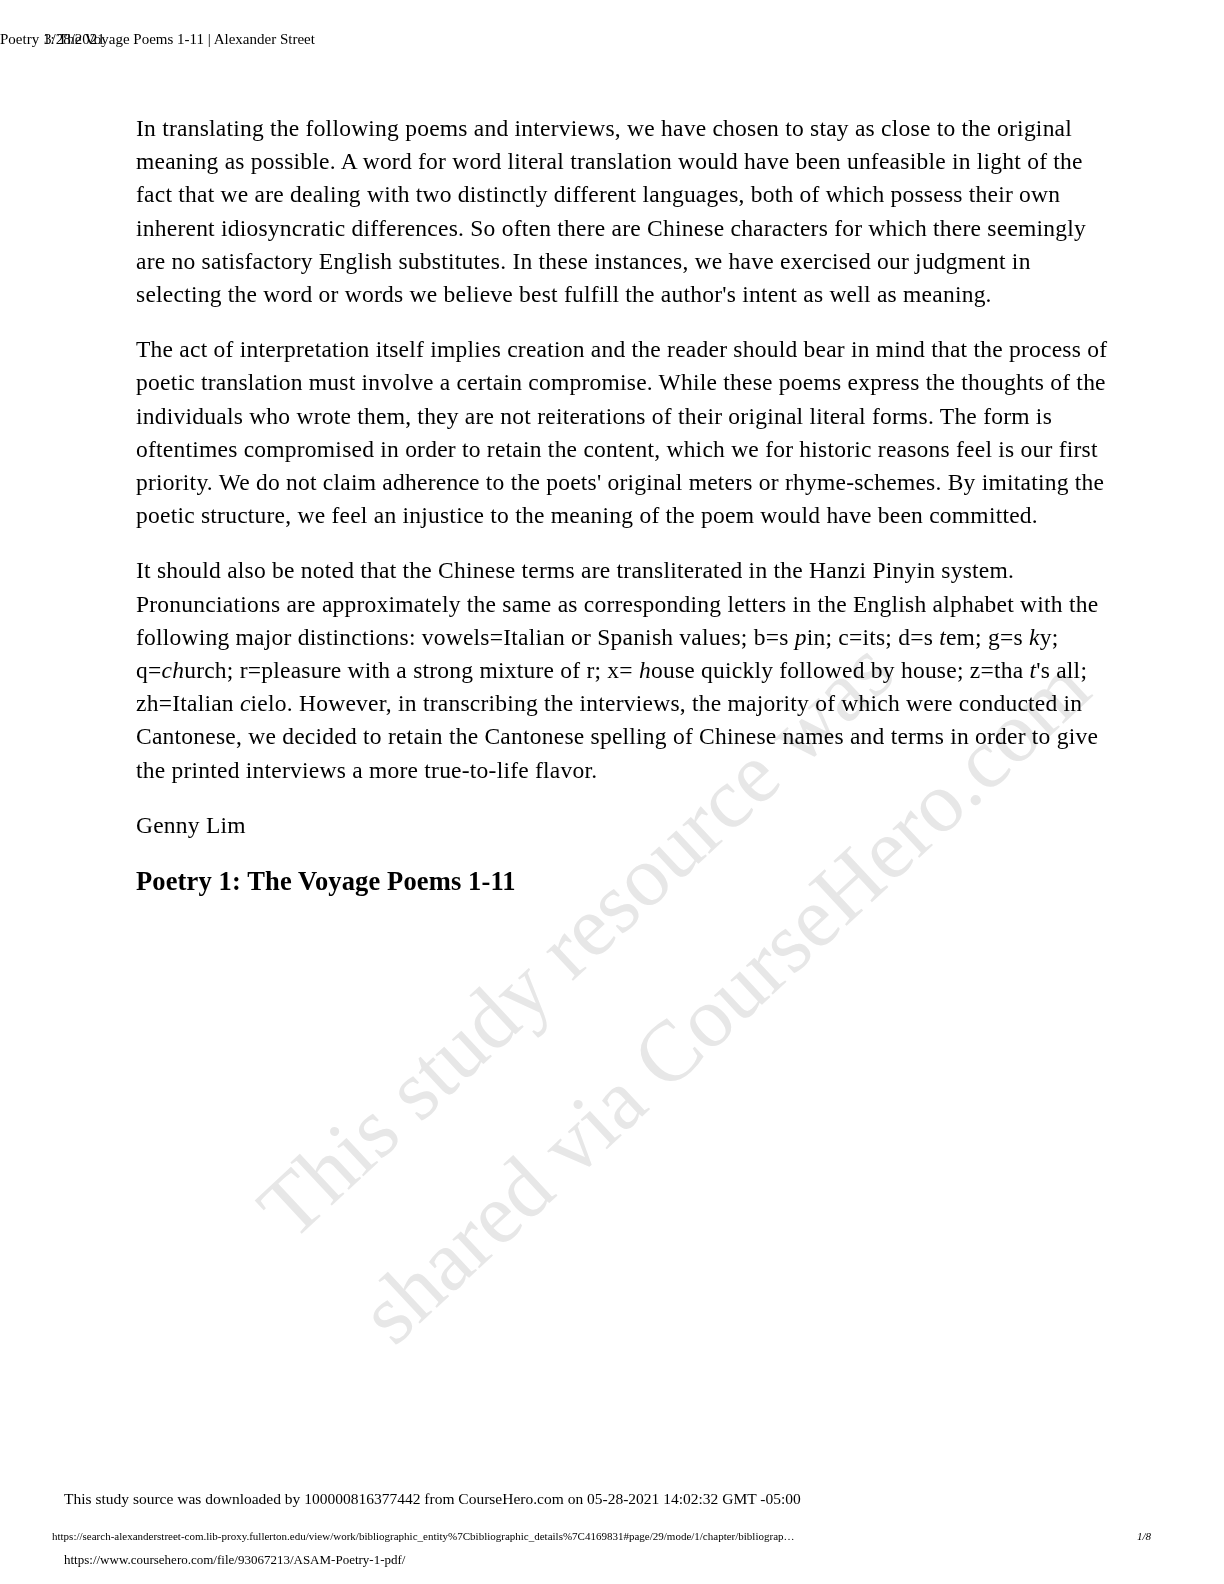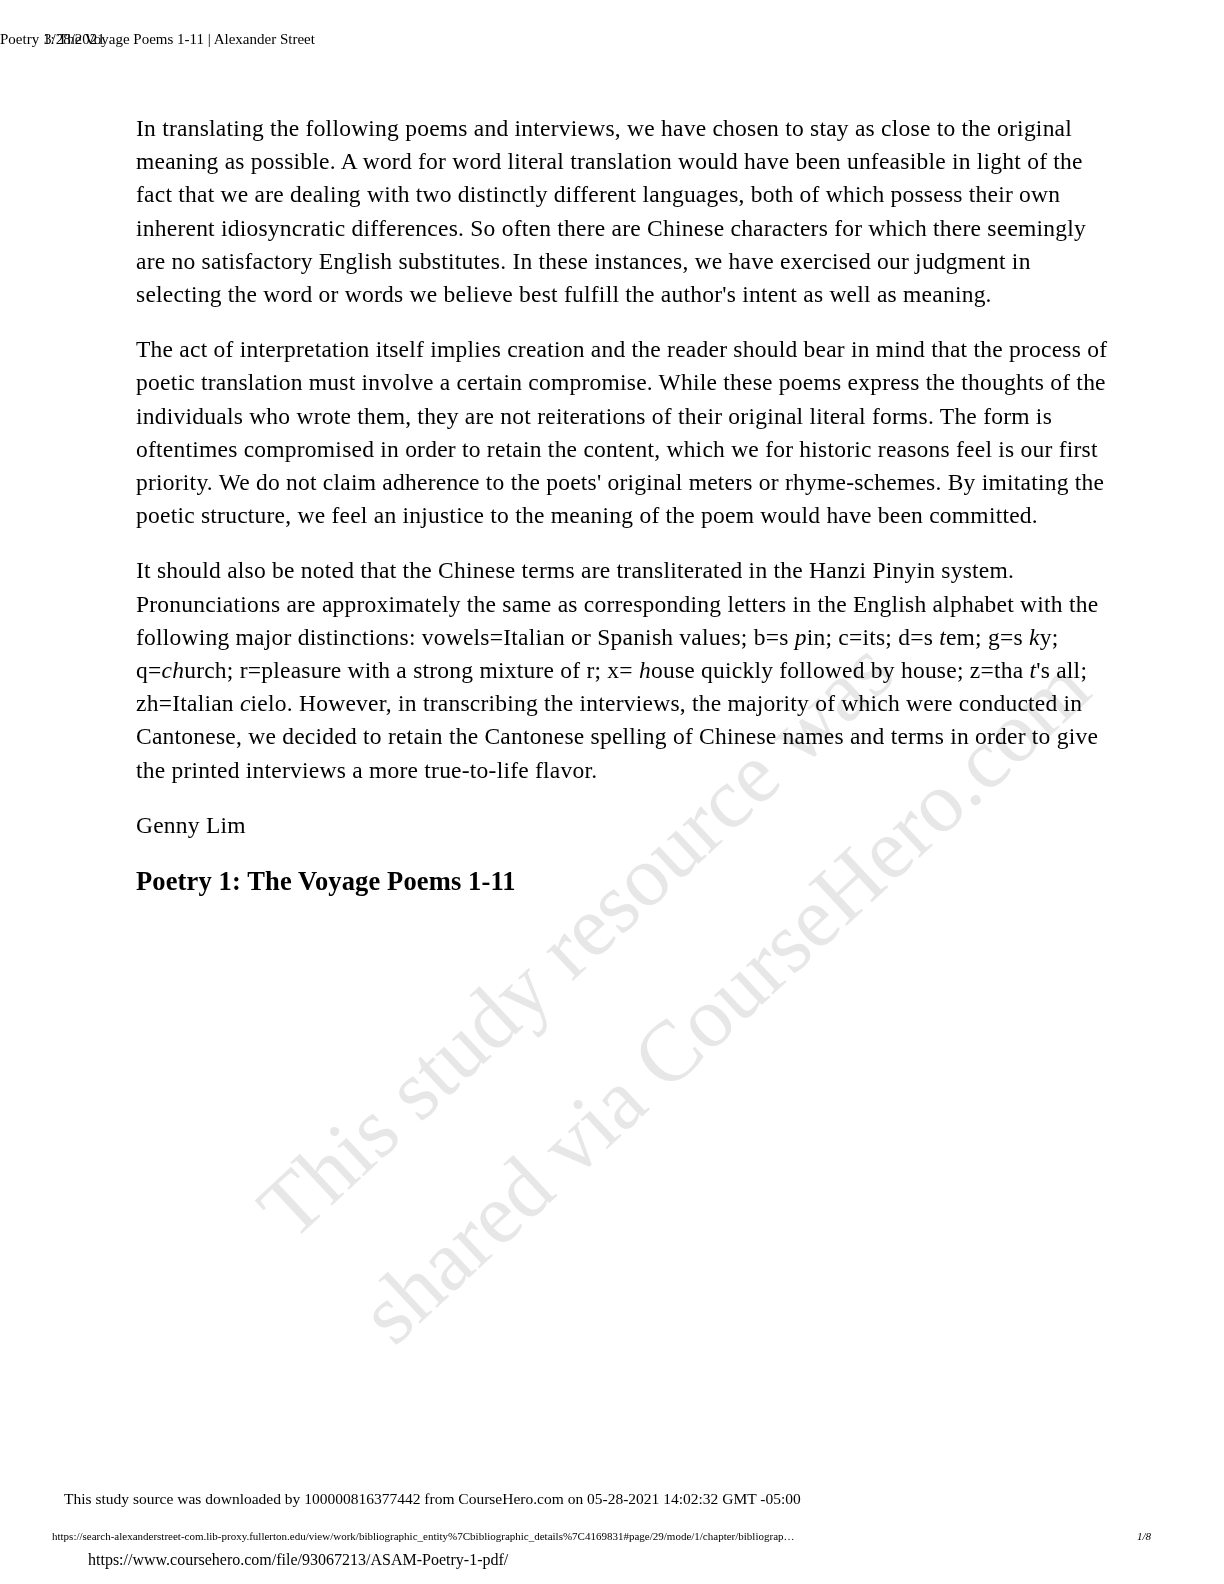--- a/index.html
+++ b/index.html
@@ -133,25 +133,24 @@
     position: absolute;
     left: 1137px;
     top: 0;
     white-space: nowrap;
     font-style: italic;
   }
   .file-url {
     position: absolute;
     left: 64px;
     top: 1549px;
-    font-size: 16px;
+    font-size: 13px;
     line-height: 22px;
     white-space: nowrap;
     z-index: 10;
-    margin-left: 24px;
   }
 </style>
 </head>
 <body>
 
 <div class="print-header">
   <span class="ph-date">3/28/2021</span>
   <span class="ph-title">Poetry 1: The Voyage Poems 1-11 | Alexander Street</span>
 </div>
 

